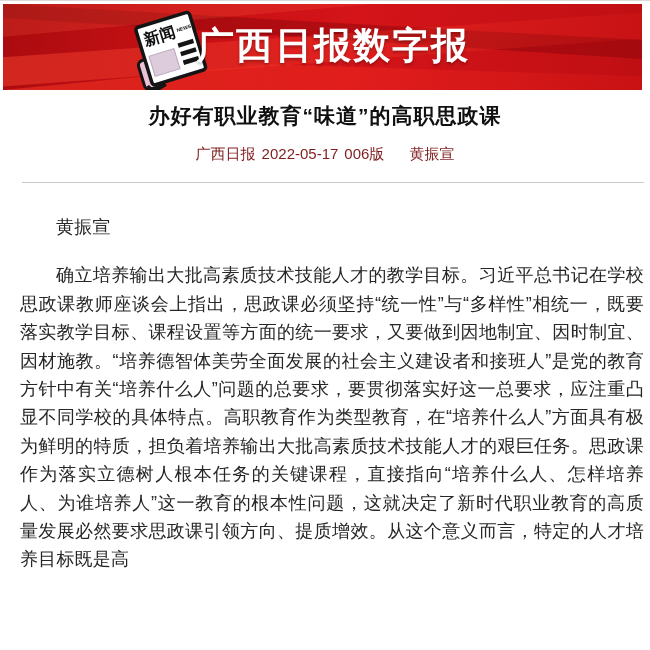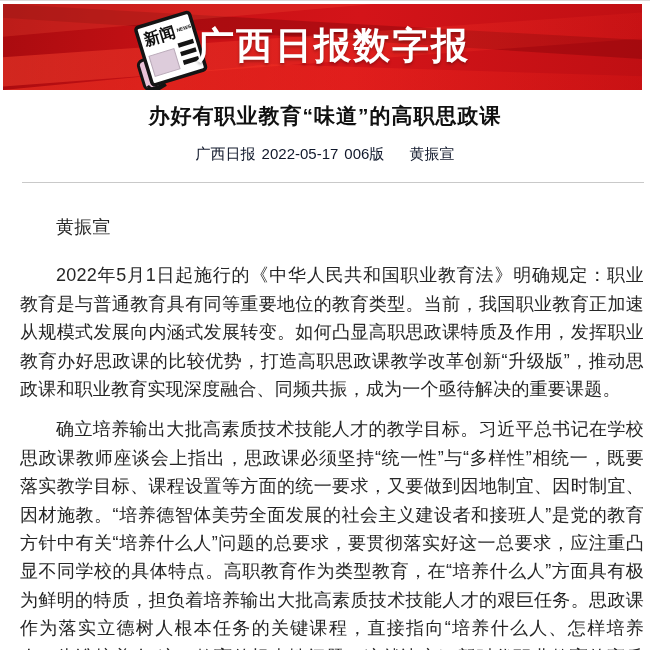--- a/index.html
+++ b/index.html
@@ -37,21 +37,21 @@
     text-shadow:0 2px 3px rgba(0,0,0,.28);
   }
   .news-icon{position:absolute;left:124px;top:4px;}
 
   
   .article{position:absolute;top:90px;left:0;width:650px;}
   .article-title{
     margin:12px 7px 0;text-align:center;font-size:21px;font-weight:bold;
     color:#101010;letter-spacing:1px;
   }
-  .byline{margin-top:15px;text-align:center;font-size:15px;color:#0f172a;}
+  .byline{margin-top:15px;text-align:center;font-size:15px;color:#7f1d1d;}
   .byline span{margin:0 3px;}
   .byline .byline-author{margin-left:22px;}
   .divider{margin:18px 6px 0 22px;border:0;border-top:1px solid #c9c9c9;height:0;}
   .body-text{
     margin:30px 6px 0 20px;font-size:18px;line-height:28.4px;color:#262626;
     text-align:justify;letter-spacing:.2px;
   }
   .body-text p{margin:0 0 12px;text-indent:2em;}
   .body-text p.author-line{margin-bottom:20px;}
 </style>
@@ -89,18 +89,17 @@
     <h1 class="article-title">办好有职业教育“味道”的高职思政课</h1>
 
     <div class="byline">
       <span>广西日报</span><span>2022-05-17</span><span>006版</span><span class="byline-author">黄振宣</span>
     </div>
 
     <hr class="divider">
 
     <div class="body-text">
       <p class="author-line">黄振宣</p>
-      <p>2022年5月1日起施行的《中华人民共和国职业教育法》明确规定：职业教育是与普通教育具有同等重要地位的教育类型。当前，我国职业教育正加速从规模式发展向内涵式发展转变。如何凸显高职思政课特质及作用，发挥职业教育办好思政课的比较优势，打造高职思政课教学改革创新“升级版”，推动思政课和职业教育实现深度融合、同频共振，成为一个亟待解决的重要课题。</p>
       <p>确立培养输出大批高素质技术技能人才的教学目标。习近平总书记在学校思政课教师座谈会上指出，思政课必须坚持“统一性”与“多样性”相统一，既要落实教学目标、课程设置等方面的统一要求，又要做到因地制宜、因时制宜、因材施教。“培养德智体美劳全面发展的社会主义建设者和接班人”是党的教育方针中有关“培养什么人”问题的总要求，要贯彻落实好这一总要求，应注重凸显不同学校的具体特点。高职教育作为类型教育，在“培养什么人”方面具有极为鲜明的特质，担负着培养输出大批高素质技术技能人才的艰巨任务。思政课作为落实立德树人根本任务的关键课程，直接指向“培养什么人、怎样培养人、为谁培养人”这一教育的根本性问题，这就决定了新时代职业教育的高质量发展必然要求思政课引领方向、提质增效。从这个意义而言，特定的人才培养目标既是高</p>
     </div>
   </div>
 
 </div>
 
 </body></html>

